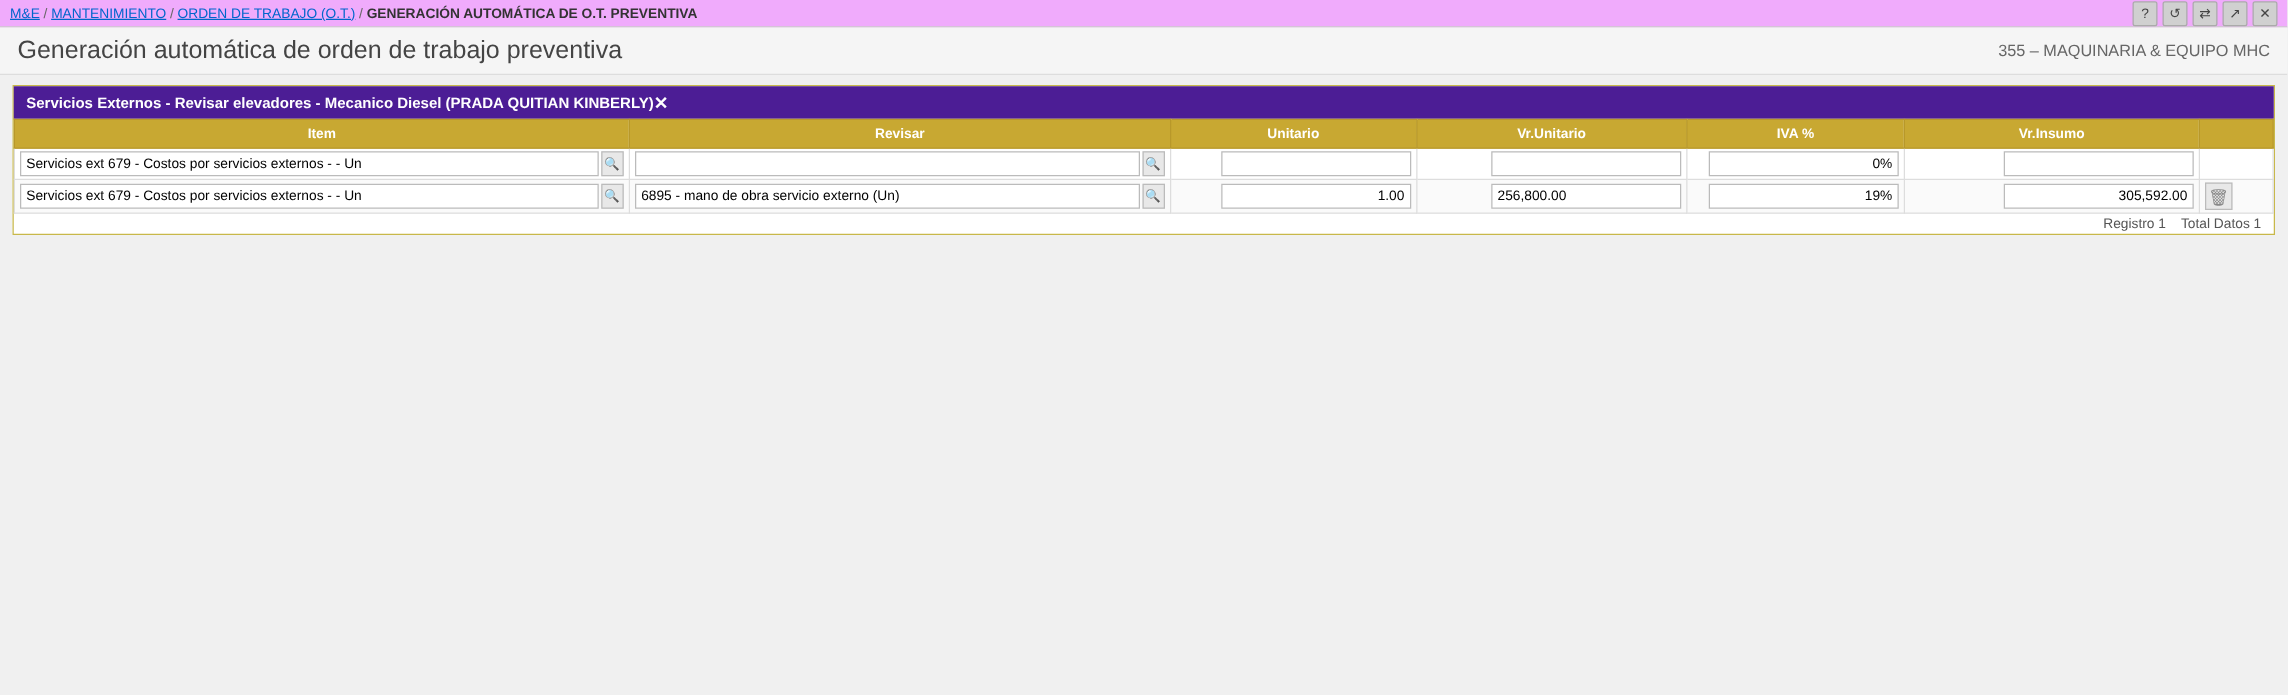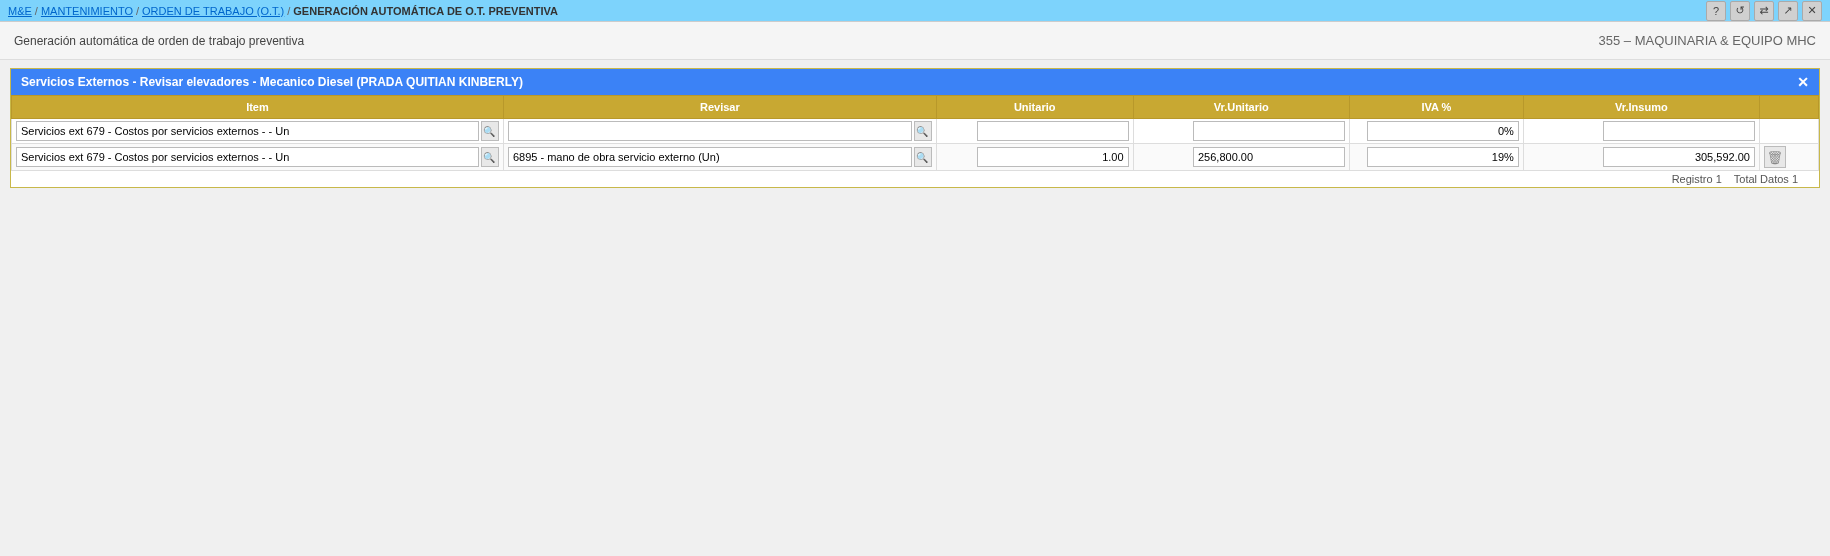--- a/index.html
+++ b/index.html
@@ -7,21 +7,21 @@
       font-family: Arial, sans-serif;
       font-size: 12px;
       background: #f0f0f0;
       color: #333;
       width: 1830px;
       min-height: 556px;
     }
 
     
     .top-bar {
-      background: #7dd3fc;
+      background: #f0abfc;
       border-bottom: 1px solid #ccc;
       padding: 3px 8px;
       display: flex;
       align-items: center;
       justify-content: space-between;
       height: 22px;
     }
     .breadcrumb {
       display: flex;
       align-items: center;
@@ -59,44 +59,44 @@
     .page-header {
       background: #f5f5f5;
       border-bottom: 1px solid #ddd;
       padding: 6px 14px;
       display: flex;
       align-items: center;
       justify-content: space-between;
       height: 38px;
     }
     .page-title {
-      font-size: 12px;
+      font-size: 20px;
       color: #444;
       font-weight: normal;
     }
     .company-label {
       font-size: 13px;
       color: #666;
     }
 
     
     .section-panel {
       margin: 8px 10px;
       border: 1px solid #c8b84a;
       background: #fff;
     }
     .section-header {
-      background: #3b82f6;
+      background: #4c1d95;
       color: #fff;
       padding: 6px 10px;
       font-size: 12px;
       font-weight: bold;
       display: flex;
       align-items: center;
-      justify-content: space-between;
+      justify-content: flex-start;
     }
     .section-close-btn {
       cursor: pointer;
       font-size: 14px;
       color: #fff;
       line-height: 1;
       background: none;
       border: none;
       font-weight: bold;
     }
@@ -166,21 +166,21 @@
 
     .col-item { width: 25%; }
     .col-insumo { width: 22%; }
     .col-cantidad { width: 10%; }
     .col-vrunitario { width: 11%; }
     .col-iva { width: 8%; }
     .col-vrtotal { width: 12%; }
     .col-actions { width: 3%; }
 
     .footer-info {
-      padding: 2px 21px;
+      padding: 2px 10px;
       text-align: right;
       font-size: 11px;
       color: #555;
     }
 
     .numeric-cell {
       text-align: right;
       padding-right: 6px;
     }
     .percent-cell {

